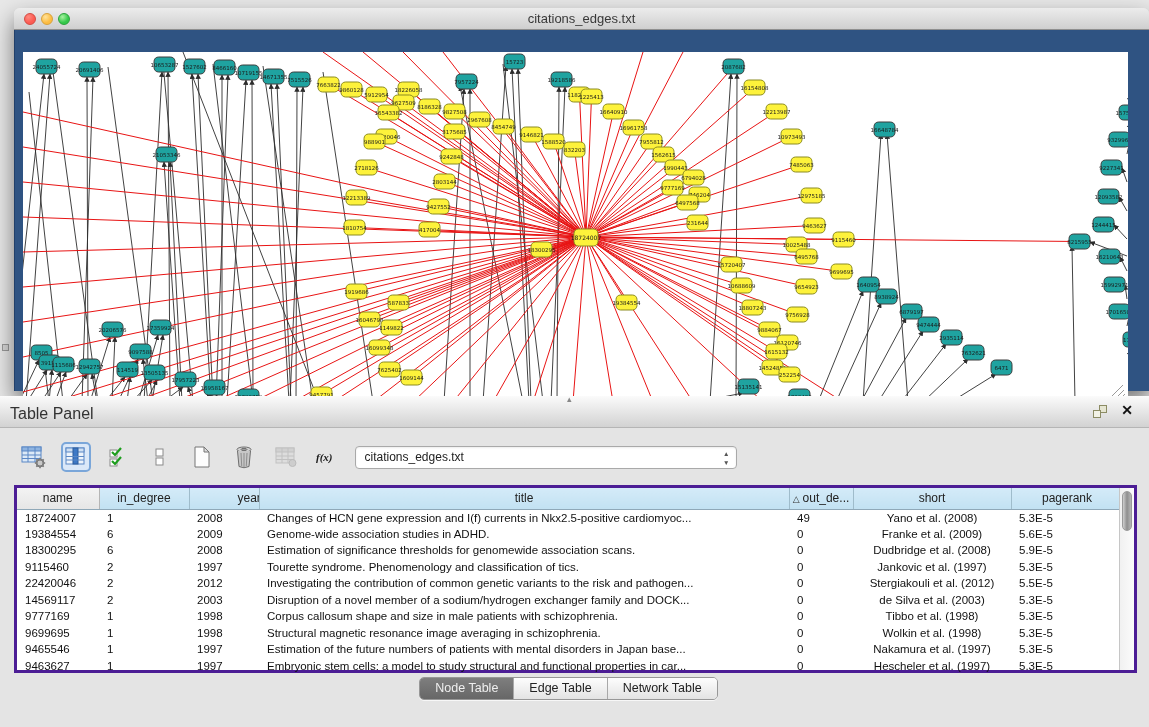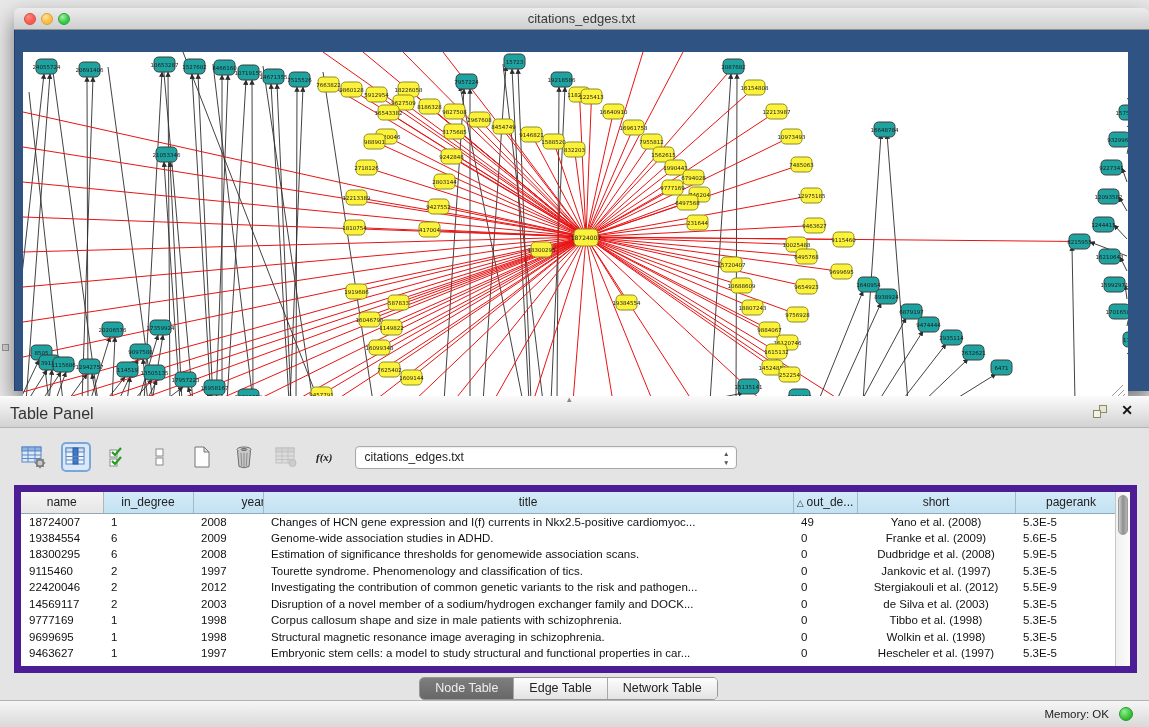--- a/index.html
+++ b/index.html
@@ -38,21 +38,21 @@
   .toolbar { position:absolute; left:20px; top:44px; height:34px; display:flex; align-items:center; gap:14px; }
   .tbtn { width:28px; height:28px; display:flex; align-items:center; justify-content:center; cursor:pointer; border-radius:4px; }
   .tbtn.sel { background:#dbe8f8; outline:2px solid #7aa6d9; outline-offset:-1px; }
   .tbtn.disabled { opacity:.55; cursor:default; }
   .fx { font-family:"Liberation Serif", serif; font-style:italic; font-weight:bold; font-size:11px; color:#1a1a1a; padding:0 2px; cursor:pointer; }
   .combo { position:relative; width:382px; height:23px; margin-left:6px; background:#fff; border:1px solid #a9a9a9;
            border-radius:4px; font-size:12px; color:#222; line-height:21px; padding-left:9px; cursor:pointer;
            box-shadow:inset 0 1px 2px rgba(0,0,0,.08); }
   .combo .arrows { position:absolute; right:6px; top:2px; font-size:6.5px; line-height:9px; color:#555; text-align:center; }
 
-  .twrap { position:absolute; left:14px; top:89px; width:1123px; height:188px; background:#fff; border:7px solid #4c1d95; }
+  .twrap { position:absolute; left:14px; top:89px; width:1123px; height:188px; background:#fff; border:3px solid #4c1d95; }
   table.grid { border-collapse:collapse; table-layout:fixed; width:1106px; }
   table.grid th { height:21px; font-size:12px; font-weight:normal; color:#222; text-align:center;
                   background:linear-gradient(#d4ebf8,#c2e1f2); border-right:1px solid #9fbccb; border-bottom:1px solid #8fa8b8; overflow:hidden; white-space:nowrap; }
   table.grid th.plain { background:linear-gradient(#f3f3f3,#e6e6e6); border-right:1px solid #b5b5b5; }
   table.grid td { height:16.5px; font-size:11.5px; color:#111; padding:0 4px 0 8px; overflow:hidden; white-space:nowrap; text-overflow:clip; }
   table.grid td.ctr { text-align:center; padding:0 2px; }
   .sortmark { font-size:9px; margin-right:3px; color:#333; }
   .vscroll { position:absolute; right:0; top:0; bottom:0; width:15px; background:linear-gradient(to right,#f1f1f1,#fbfbfb); border-left:1px solid #c6c6c6; cursor:pointer; }
   .vthumb { position:absolute; left:2px; top:3px; width:10px; height:40px; border-radius:5px;
             background:linear-gradient(to right,#cfcfcf,#8e8e8e,#b5b5b5); border:1px solid #9a9a9a; }
@@ -893,21 +893,21 @@
               <td class="ctr" style="width: 158px;">Jankovic et al. (1997)</td>
               <td style="width: 112px;">5.3E-5</td>
             </tr>
             <tr>
               <td style="width: 82px;">22420046</td>
               <td style="width: 90px;">2</td>
               <td style="width: 70px;">2012</td>
               <td style="width: 530px;">Investigating the contribution of common genetic variants to the risk and pathogen...</td>
               <td style="width: 64px;">0</td>
               <td class="ctr" style="width: 158px;">Stergiakouli et al. (2012)</td>
-              <td style="width: 112px;">5.5E-9</td>
+              <td style="width: 112px;">5.5E-5</td>
             </tr>
             <tr>
               <td style="width: 82px;">14569117</td>
               <td style="width: 90px;">2</td>
               <td style="width: 70px;">2003</td>
               <td style="width: 530px;">Disruption of a novel member of a sodium/hydrogen exchanger family and DOCK...</td>
               <td style="width: 64px;">0</td>
               <td class="ctr" style="width: 158px;">de Silva et al. (2003)</td>
               <td style="width: 112px;">5.3E-5</td>
             </tr>
@@ -923,20 +923,29 @@
             <tr>
               <td style="width: 82px;">9699695</td>
               <td style="width: 90px;">1</td>
               <td style="width: 70px;">1998</td>
               <td style="width: 530px;">Structural magnetic resonance image averaging in schizophrenia.</td>
               <td style="width: 64px;">0</td>
               <td class="ctr" style="width: 158px;">Wolkin et al. (1998)</td>
               <td style="width: 112px;">5.3E-5</td>
             </tr>
             <tr>
+              <td style="width: 82px;">9465546</td>
+              <td style="width: 90px;">1</td>
+              <td style="width: 70px;">1997</td>
+              <td style="width: 530px;">Estimation of the future numbers of patients with mental disorders in Japan base...</td>
+              <td style="width: 64px;">0</td>
+              <td class="ctr" style="width: 158px;">Nakamura et al. (1997)</td>
+              <td style="width: 112px;">5.3E-5</td>
+            </tr>
+            <tr>
               <td style="width: 82px;">9463627</td>
               <td style="width: 90px;">1</td>
               <td style="width: 70px;">1997</td>
               <td style="width: 530px;">Embryonic stem cells: a model to study structural and functional properties in car...</td>
               <td style="width: 64px;">0</td>
               <td class="ctr" style="width: 158px;">Hescheler et al. (1997)</td>
               <td style="width: 112px;">5.3E-5</td>
             </tr>
           </tbody>
       </table>
@@ -946,19 +955,15 @@
     </div>
 
     <div class="tabsrow">
       <div class="seg" id="segtabs">
           <span class="tab on">Node Table</span>
           <span class="tab">Edge Table</span>
           <span class="tab">Network Table</span>
         </div>
     </div>
 
-    <div class="statusbar">
-      <span class="mem">Memory: OK</span>
-      <span class="memdot"></span>
-    </div>
   </div>
 
 </div>
 
 </body></html>

